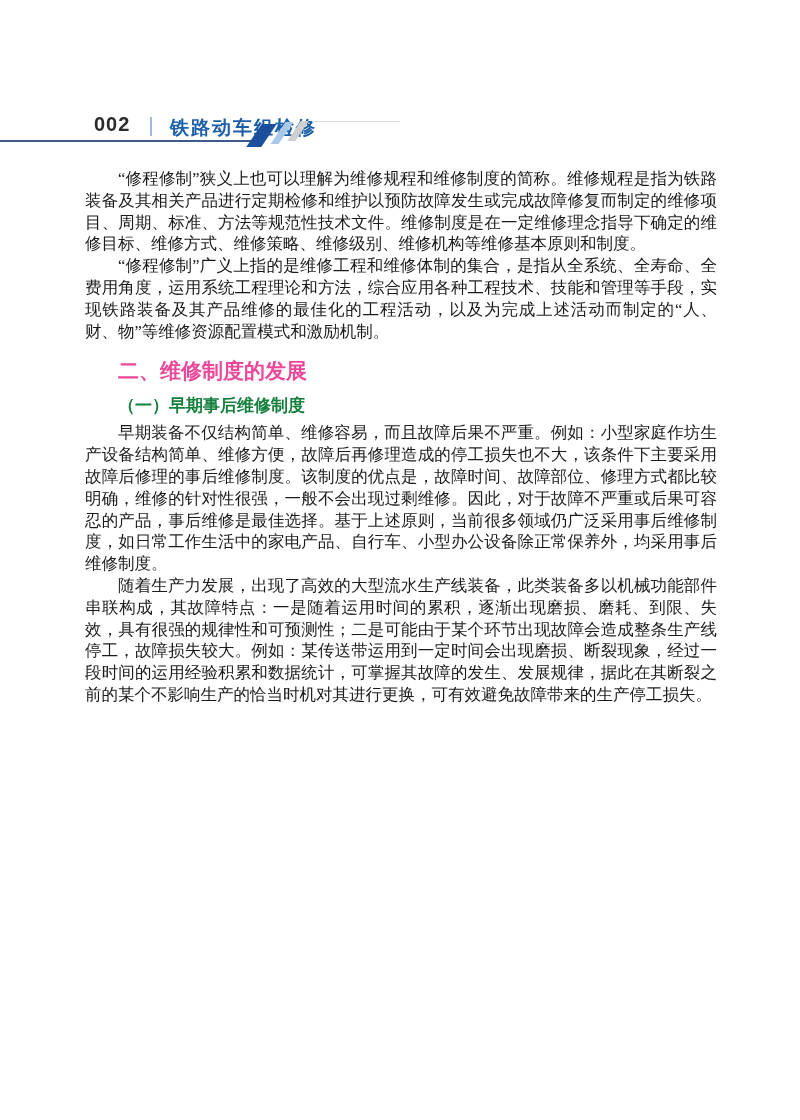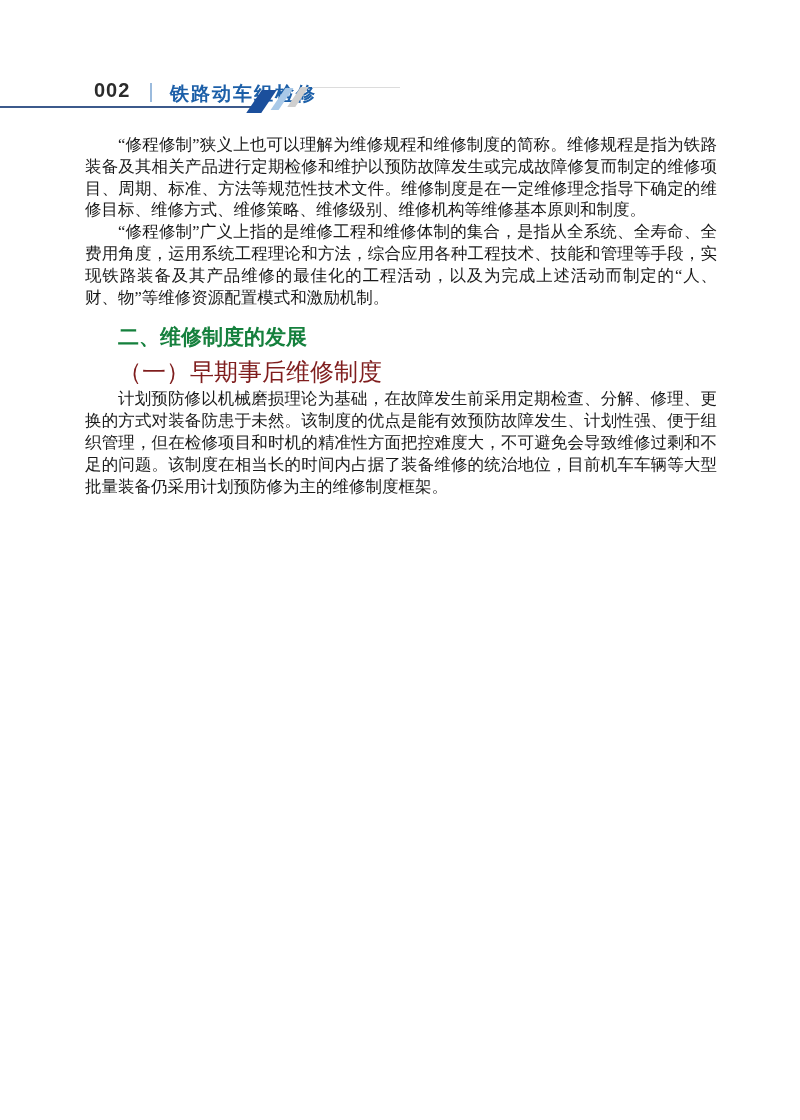--- a/index.html
+++ b/index.html
@@ -4,20 +4,21 @@
 <style>
   html, body { margin: 0; padding: 0; background: #ffffff; }
   .page {
     position: relative;
     width: 800px;
     height: 948px;
     background: #ffffff;
     overflow: hidden;
     font-family: "Liberation Serif", "DejaVu Serif", serif;
     color: #1a1a1a;
+    margin-top: 34px;
   }
 
   
   .page-header { position: absolute; top: 78px; left: 0; width: 800px; height: 42px; }
   .header-rule {
     position: absolute; left: 0; top: 28px; width: 251px; height: 2px;
     background: #3c5a8c;
   }
   .page-number {
     position: absolute; left: 94px; top: 1px;
@@ -44,28 +45,28 @@
 
   
   .content {
     position: absolute; left: 85px; top: 134px; width: 632px;
     font-size: 16.5px; line-height: 21.8px;
     text-align: justify;
   }
   .content p { margin: 0; text-indent: 2em; }
   .section-heading {
     font-family: "Liberation Sans", "DejaVu Sans", sans-serif;
-    font-weight: bold; color: #15803d;
+    font-weight: bold; color: #ec4899;
     font-size: 21px; line-height: 27px;
     margin: 15px 0 10px 0; padding-left: 33px;
   }
   .sub-heading {
     font-family: "Liberation Sans", "DejaVu Sans", sans-serif;
-    font-weight: normal; color: #7f1d1d;
-    font-size: 24px; line-height: 24px;
+    font-weight: bold; color: #15803d;
+    font-size: 17px; line-height: 24px;
     margin: 6px 0 4px 0; padding-left: 33px;
   }
 </style>
 </head>
 <body>
 
 <div class="page">
 
   <header class="page-header">
     <div class="header-rule"></div>
@@ -76,16 +77,17 @@
     <span class="slash slash-light"></span>
     <span class="slash slash-gray"></span>
     <span class="header-topline"></span>
   </header>
 
   <main class="content">
     <p>“修程修制”狭义上也可以理解为维修规程和维修制度的简称。维修规程是指为铁路装备及其相关产品进行定期检修和维护以预防故障发生或完成故障修复而制定的维修项目、周期、标准、方法等规范性技术文件。维修制度是在一定维修理念指导下确定的维修目标、维修方式、维修策略、维修级别、维修机构等维修基本原则和制度。</p>
     <p>“修程修制”广义上指的是维修工程和维修体制的集合，是指从全系统、全寿命、全费用角度，运用系统工程理论和方法，综合应用各种工程技术、技能和管理等手段，实现铁路装备及其产品维修的最佳化的工程活动，以及为完成上述活动而制定的“人、财、物”等维修资源配置模式和激励机制。</p>
     <h2 class="section-heading">二、维修制度的发展</h2>
     <h3 class="sub-heading">（一）早期事后维修制度</h3>
-    <p>计划预防修以机械磨损理论为基础，在故障发生前采用定期检查、分解、修理、更换的方式对装备防患于未然。该制度的优点是能有效预防故障发生、计划性强、便于组织管理，但在检修项目和时机的精准性方面把控难度大，不可避免会导致维修过剩和不足的问题。该制度在相当长的时间内占据了装备维修的统治地位，目前机车车辆等大型批量装备仍采用计划预防修为主的维修制度框架。</p>
+    <p>早期装备不仅结构简单、维修容易，而且故障后果不严重。例如：小型家庭作坊生产设备结构简单、维修方便，故障后再修理造成的停工损失也不大，该条件下主要采用故障后修理的事后维修制度。该制度的优点是，故障时间、故障部位、修理方式都比较明确，维修的针对性很强，一般不会出现过剩维修。因此，对于故障不严重或后果可容忍的产品，事后维修是最佳选择。基于上述原则，当前很多领域仍广泛采用事后维修制度，如日常工作生活中的家电产品、自行车、小型办公设备除正常保养外，均采用事后维修制度。</p>
+    <p>随着生产力发展，出现了高效的大型流水生产线装备，此类装备多以机械功能部件串联构成，其故障特点：一是随着运用时间的累积，逐渐出现磨损、磨耗、到限、失效，具有很强的规律性和可预测性；二是可能由于某个环节出现故障会造成整条生产线停工，故障损失较大。例如：某传送带运用到一定时间会出现磨损、断裂现象，经过一段时间的运用经验积累和数据统计，可掌握其故障的发生、发展规律，据此在其断裂之前的某个不影响生产的恰当时机对其进行更换，可有效避免故障带来的生产停工损失。</p>
   </main>
 
 </div>
 
 </body></html>

